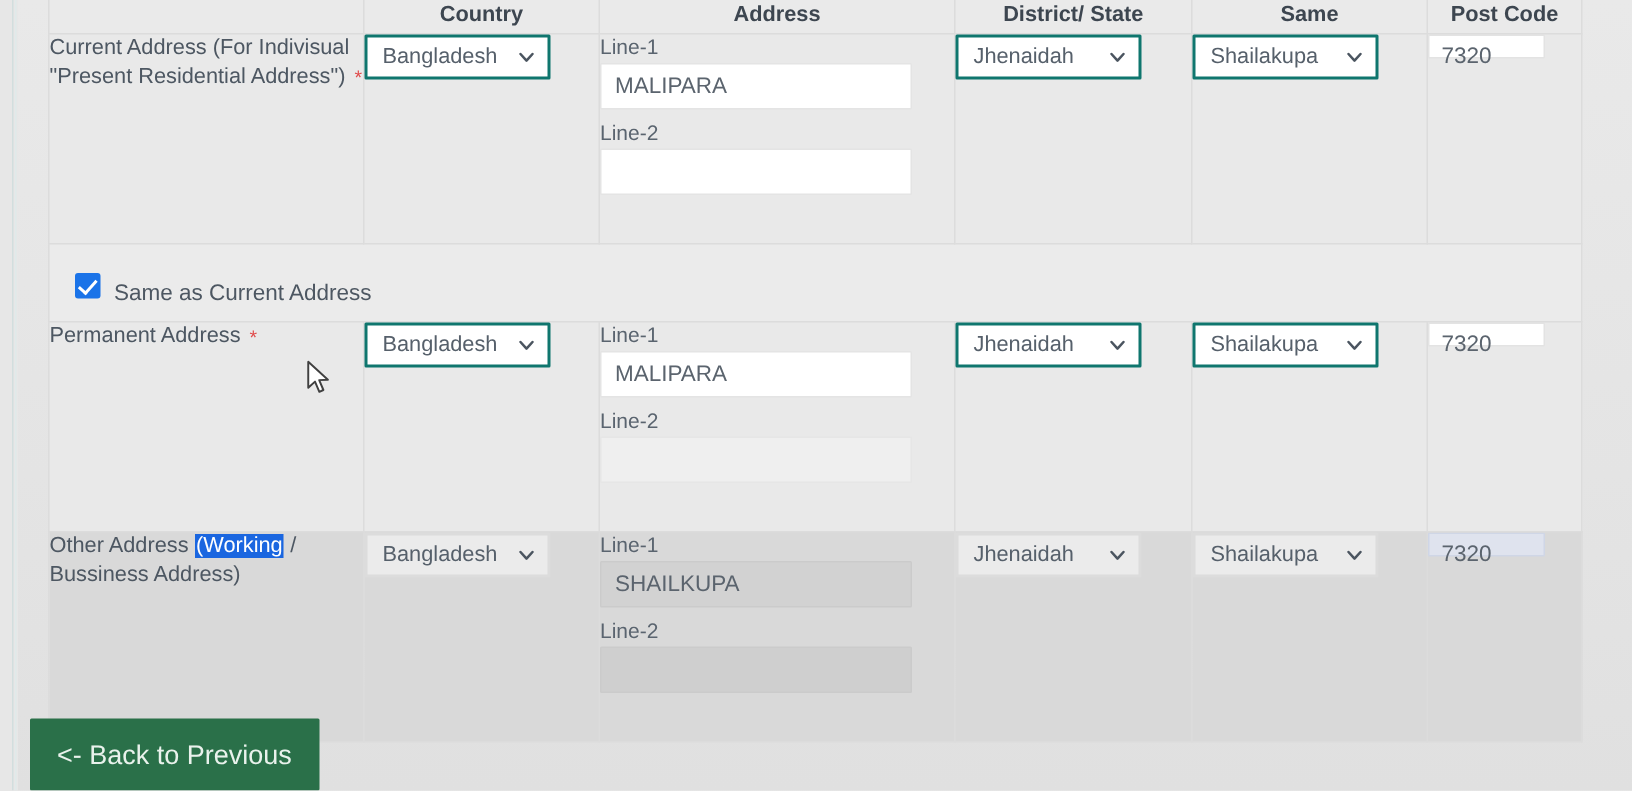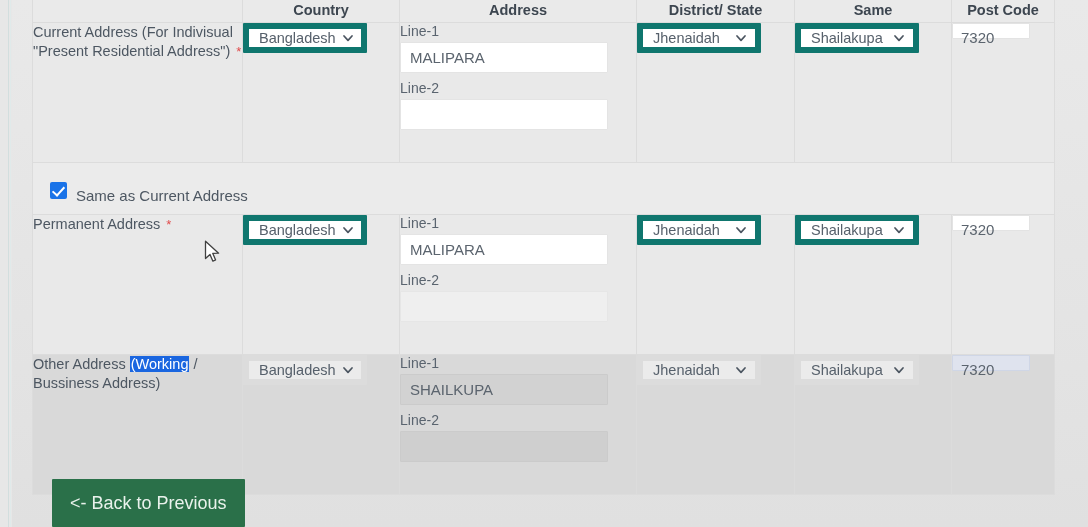--- a/index.html
+++ b/index.html
@@ -95,21 +95,21 @@
   
   .cell-center { padding-top: 16px; text-align: left; padding-left: 16px; }
   .sel {
     display: inline-flex;
     align-items: center;
     justify-content: space-between;
     width: 124px;
     height: 30px;
     padding: 0 8px 0 10px;
     background: #ffffff;
-    border: 6px solid #0f766e;
+    border: 2px solid #0f766e;
     font-size: 14.5px;
     color: #56606b;
     border-radius: 1px;
   }
   .row3 .sel { background: #ebebeb; border-color:#dcdcdc; }
   .chev {
     width: 12px; height: 12px;
     flex: 0 0 12px;
     margin-left: 6px;
   }
@@ -189,21 +189,21 @@
   .chk-label {
     margin-left: 9px;
     font-size: 15px;
     color: #4d5762;
     padding-top: 9px;
   }
 
   
   .footer {
     position: absolute;
-    left: 52px;
+    left: 20px;
     top: 479px;
     display: flex;
     gap: 20px;
   }
   .btn {
     height: 48px;
     padding: 0 18px;
     display: flex;
     align-items: center;
     justify-content: center;

